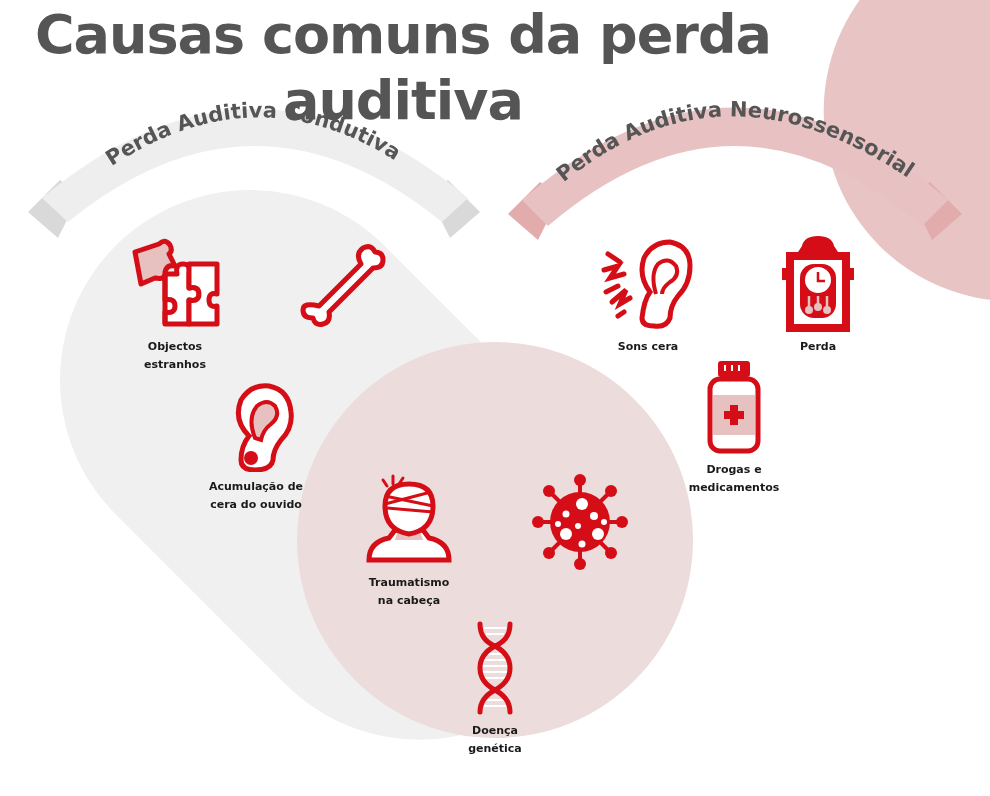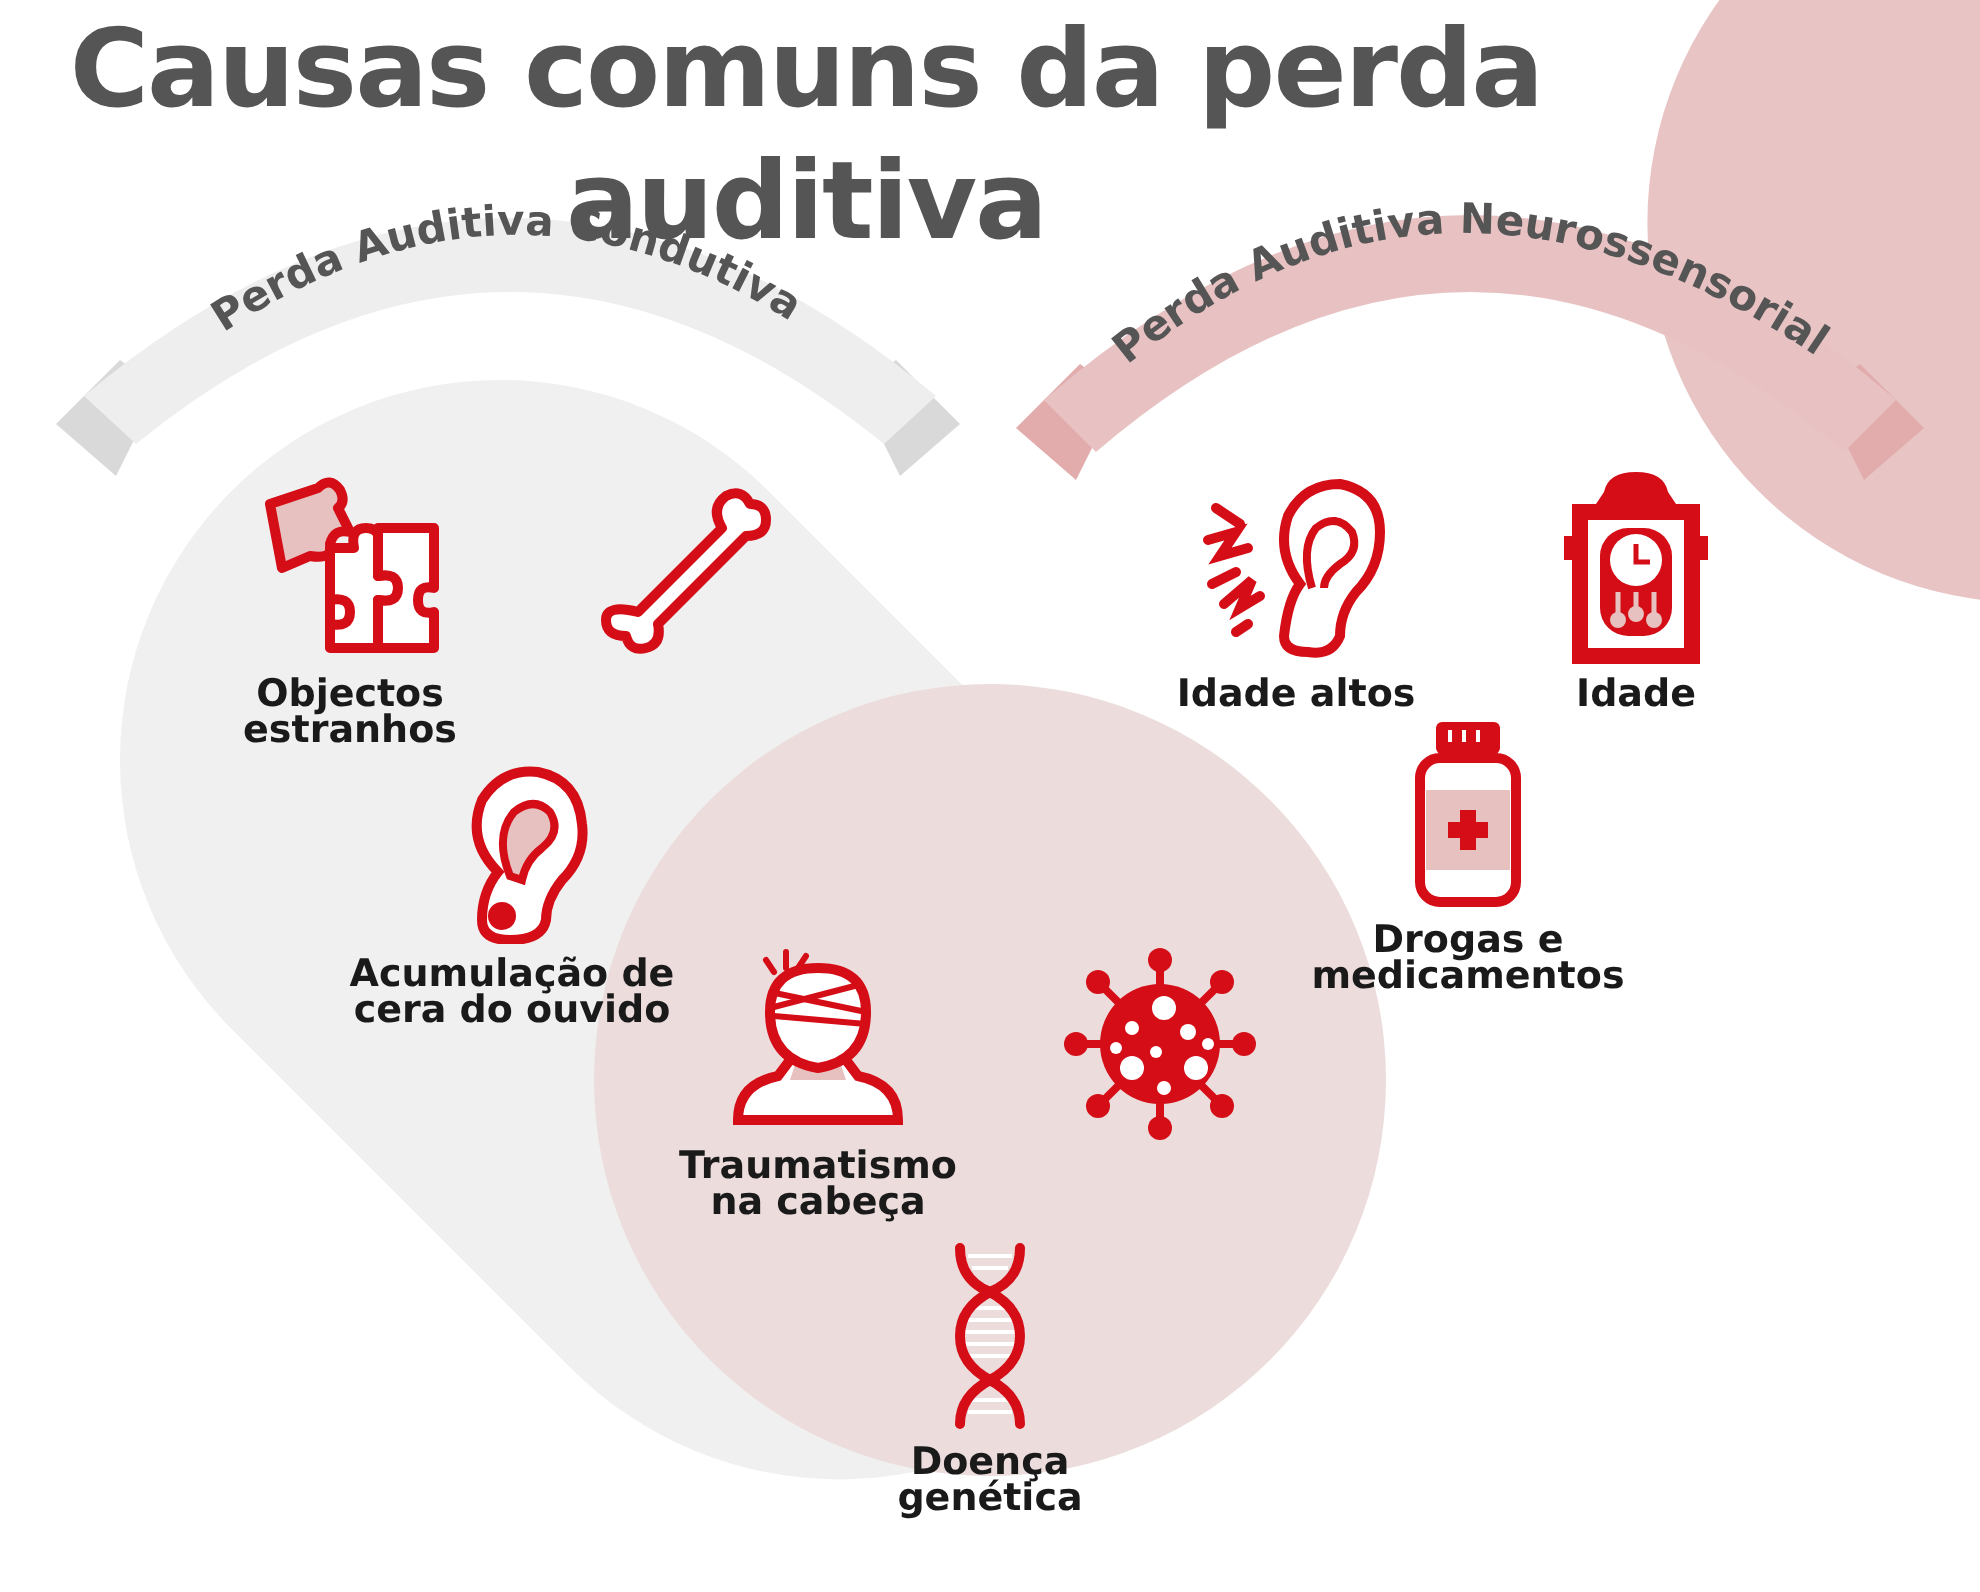--- a/index.html
+++ b/index.html
@@ -4,21 +4,21 @@
 <style>
   html, body { margin: 0; padding: 0; background: #ffffff; }
   body { width: 990px; height: 796px; position: relative; overflow: hidden;
          font-family: "Liberation Sans", "DejaVu Sans", sans-serif; }
   .title { position: absolute; left: 0; top: 2px; width: 806px; text-align: center;
            font-family: "DejaVu Sans", sans-serif; font-weight: bold; font-size: 54px;
            letter-spacing: -1px; color: #555555; line-height: 66px; }
   svg.bg { position: absolute; left: 0; top: 0; }
   .item { position: absolute; width: 170px; text-align: center; }
   .item svg { display: block; margin: 0 auto; }
-  .label { font-family: "DejaVu Sans", sans-serif; font-weight: bold; font-size: 19px;
+  .label { font-family: "DejaVu Sans", sans-serif; font-weight: bold; font-size: 11px;
            line-height: 18px; color: #1a1a1a; margin-top: 6px; white-space: pre-line; }
 </style>
 </head>
 <body>
 
 <svg class="bg" width="990" height="796" viewBox="0 0 990 796">
   <defs>
     <path id="arcLeft" d="M 95 178 Q 255 60 412 172"></path>
     <path id="arcRight" d="M 548 196 Q 720 40 925 190"></path>
   </defs>
@@ -98,21 +98,21 @@
     <g stroke="#d40d17" stroke-width="5" stroke-linecap="round" fill="none">
       <path d="M10 18 L22 26"></path>
         <path d="M6 34 L20 30 L12 42 L26 38"></path>
         <path d="M8 56 L20 50"></path>
       <path d="M14 66 L28 54 L22 68 L32 62"></path>
         <path d="M20 80 L26 76"></path>
     </g>
     <path d="M44 82 Q46 64 52 56 Q40 40 46 22 Q54 6 72 6 Q92 10 92 30 Q92 48 80 60 Q72 70 72 82 Q68 92 56 90 Q44 90 44 82 Z" fill="#ffffff" stroke="#d40d17" stroke-width="5"></path>
     <path d="M58 58 Q52 38 60 28 Q70 20 78 30 Q82 40 72 46 Q64 52 64 58" fill="none" stroke="#d40d17" stroke-width="4"></path>
   </svg>
-  <div class="label">Idade altos</div>
+  <div class="label">Sons cera</div>
 </div>
 
 <div class="item" style="left:733px; top:234px;">
   <svg width="80" height="98" viewBox="0 0 80 98">
     <path d="M24 12 Q26 2 40 2 Q54 2 56 12 L60 18 L20 18 Z" fill="#d40d17"></path>
     <rect x="8" y="18" width="64" height="80" fill="#d40d17"></rect>
     <rect x="4" y="34" width="6" height="12" fill="#d40d17"></rect>
       <rect x="70" y="34" width="6" height="12" fill="#d40d17"></rect>
     <rect x="16" y="26" width="48" height="64" fill="#ffffff"></rect>
     <rect x="22" y="30" width="36" height="54" rx="14" fill="#d40d17"></rect>
@@ -120,21 +120,21 @@
     <path d="M40 38 L40 47 L47 47" stroke="#d40d17" stroke-width="2.5" fill="none"></path>
     <g stroke="#e7c0c0" stroke-width="2.5">
         <path d="M31 62 L31 74"></path>
         <path d="M40 62 L40 71"></path>
         <path d="M49 62 L49 74"></path>
       </g>
     <circle cx="31" cy="76" r="4" fill="#e7c0c0"></circle>
       <circle cx="40" cy="73" r="4" fill="#e7c0c0"></circle>
       <circle cx="49" cy="76" r="4" fill="#e7c0c0"></circle>
   </svg>
-  <div class="label">Idade</div>
+  <div class="label">Perda</div>
 </div>
 
 <div class="item" style="left:649px; top:359px;">
   <svg width="60" height="96" viewBox="0 0 60 96">
     <rect x="14" y="2" width="32" height="16" rx="3" fill="#d40d17"></rect>
     <g stroke="#ffffff" stroke-width="2">
         <path d="M21 6 L21 12"></path>
         <path d="M28 6 L28 12"></path>
         <path d="M35 6 L35 12"></path>
       </g>

